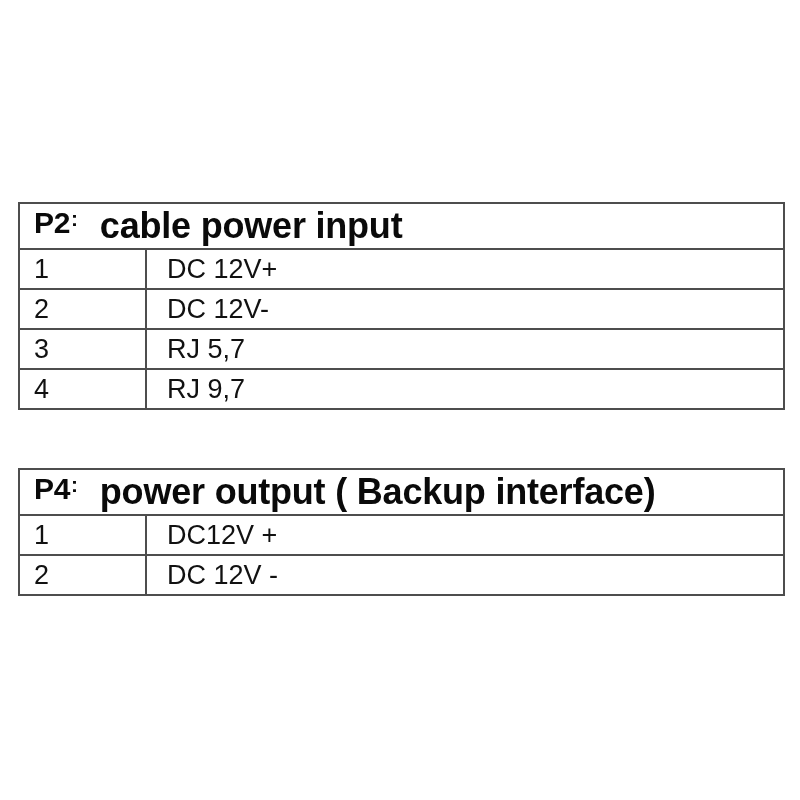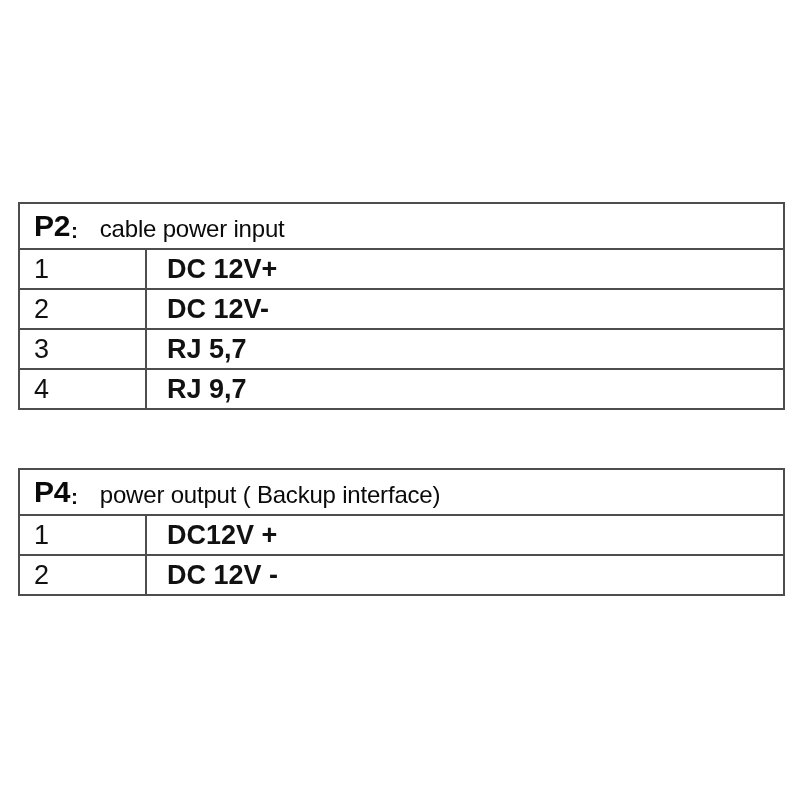--- a/index.html
+++ b/index.html
@@ -51,60 +51,60 @@
 
   
   .hdr-cell {
     height: 44px;
     padding: 0 0 0 14px !important;
     white-space: nowrap;
   }
 
   .hdr-inner {
     display: flex;
-    align-items: flex-end;
+    align-items: flex-start;
     font-weight: bold;
     font-size: 30px;
     line-height: 1;
     letter-spacing: -0.3px;
     color: #0a0a0a;
   }
   .hdr-code {
     font-weight: bold;
     font-size: 30px;
   }
   .hdr-colon {
     font-weight: bold;
     font-size: 21px;
     padding-left: 1px;
   }
   .hdr-title {
-    font-weight: normal;
-    font-size: 24px;
+    font-weight: bold;
+    font-size: 36px;
     padding-left: 22px;
     letter-spacing: -0.2px;
   }
 
   
   .col-pin { width: 127px; }
 
   .cell-pin {
     height: 38px;
     padding: 0 0 0 14px !important;
     font-size: 27px;
     line-height: 1;
     font-weight: normal;
     color: #111111;
   }
   .cell-val {
     height: 38px;
     padding: 0 0 0 20px !important;
     font-size: 27px;
     line-height: 1;
-    font-weight: bold;
+    font-weight: normal;
     color: #111111;
     white-space: pre;
   }
 </style>
 </head>
 <body>
 
 <div class="page">
 
   <table class="pin-table table-p2">

